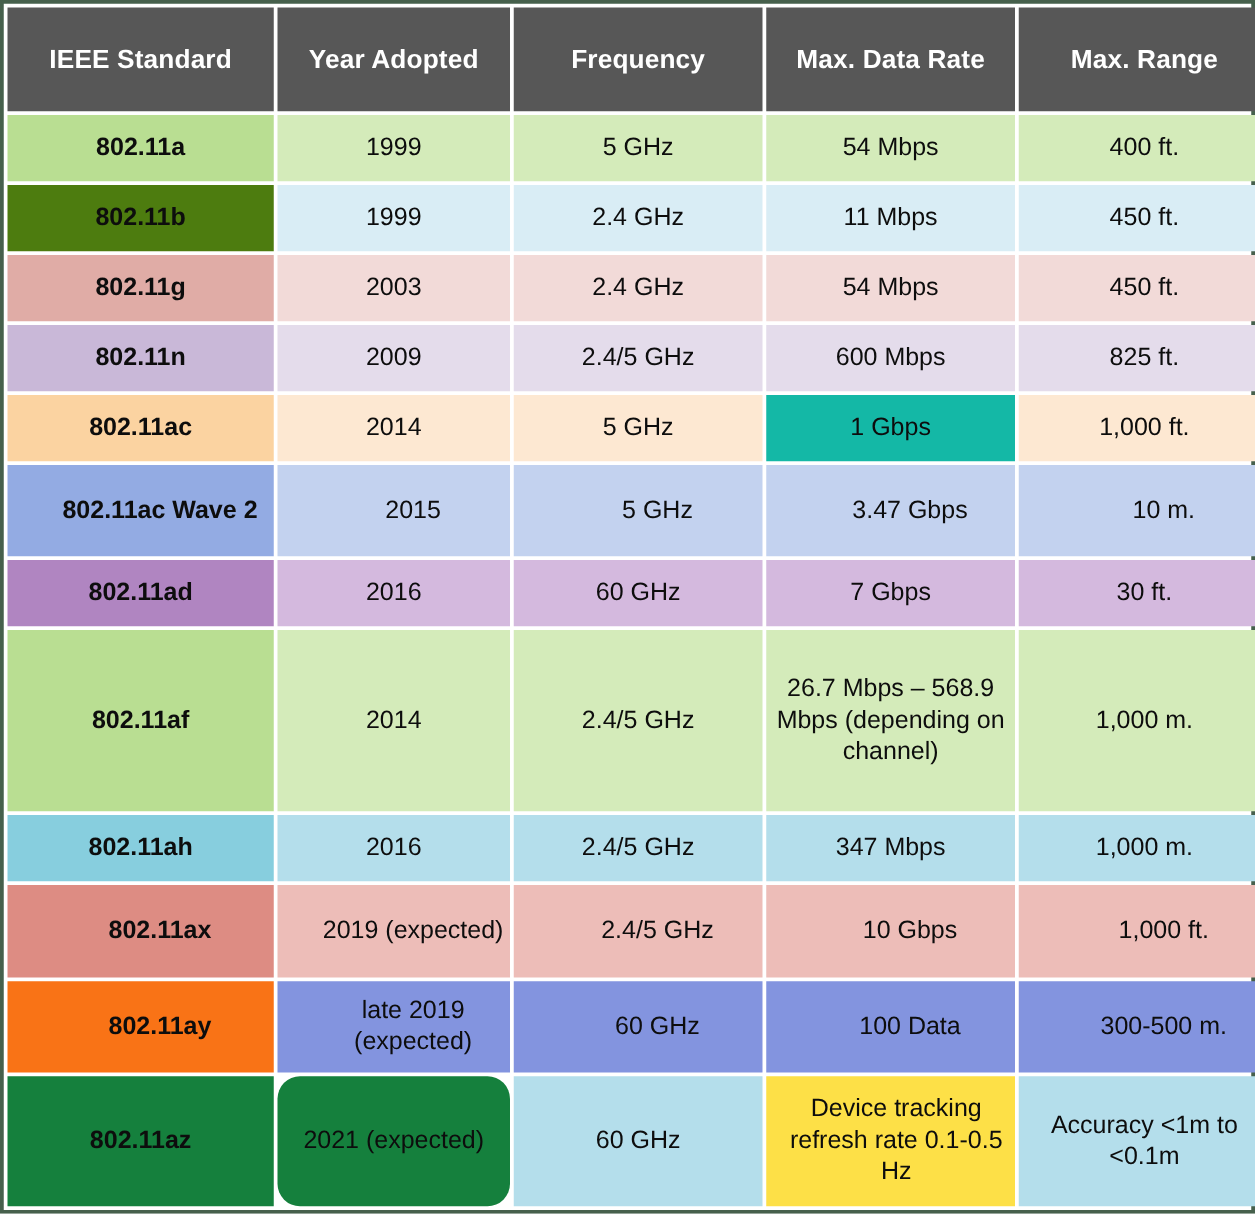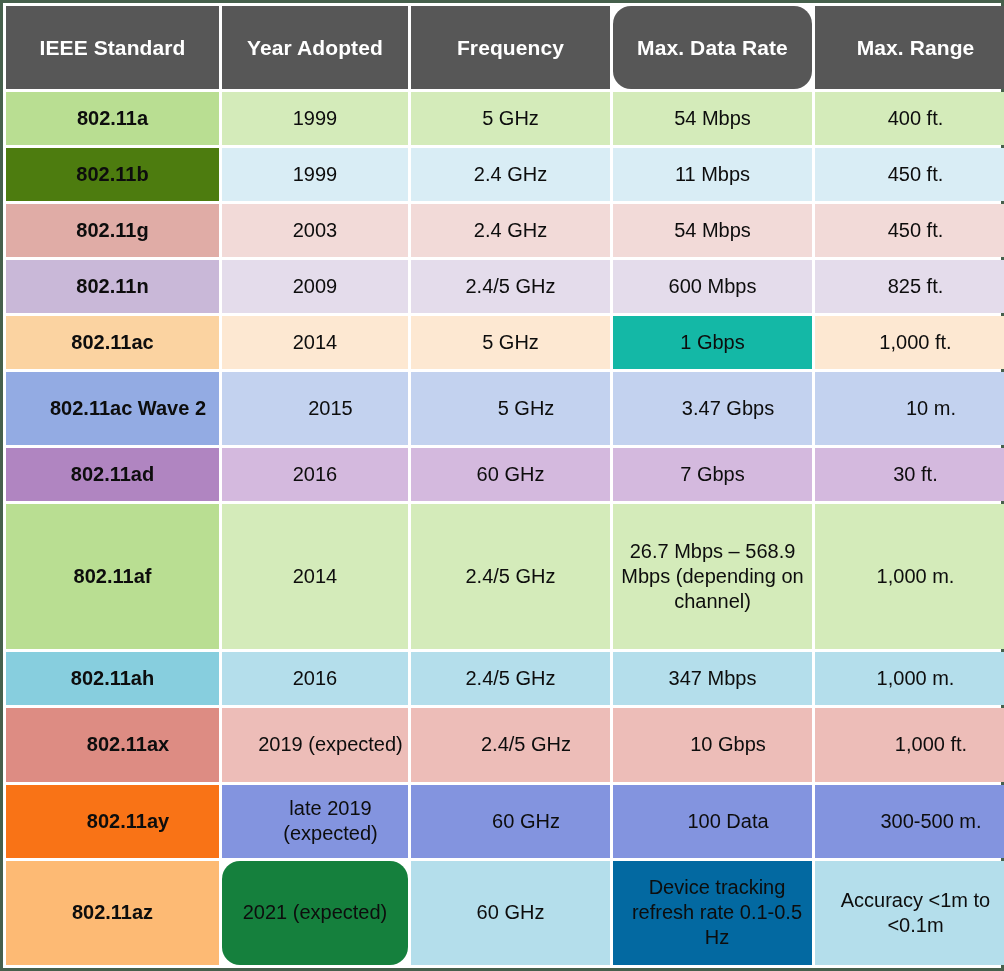--- a/index.html
+++ b/index.html
@@ -84,21 +84,21 @@
         <col class="c1">
         <col class="c2">
         <col class="c3">
         <col class="c4">
     </colgroup>
     <thead>
       <tr>
         <th style="background: rgb(87, 87, 87); color: rgb(255, 255, 255);">IEEE Standard</th>
         <th style="background: rgb(87, 87, 87); color: rgb(255, 255, 255);">Year Adopted</th>
         <th style="background: rgb(87, 87, 87); color: rgb(255, 255, 255);">Frequency</th>
-        <th style="background: rgb(87, 87, 87); color: rgb(255, 255, 255); border-radius: 18px;">Max. Data Rate</th>
+        <th style="background: rgb(87, 87, 87); color: rgb(255, 255, 255);">Max. Data Rate</th>
         <th style="background: rgb(87, 87, 87); color: rgb(255, 255, 255);">Max. Range</th>
       </tr>
     </thead>
     <tbody id="table-body">
         <tr class="r-normal">
           <td class="std-cell" style="background: rgb(185, 222, 146);">802.11a</td>
           <td style="background: rgb(212, 235, 186);">1999</td>
           <td style="background: rgb(212, 235, 186);">5 GHz</td>
           <td style="background: rgb(212, 235, 186);">54 Mbps</td>
           <td style="background: rgb(212, 235, 186);">400 ft.</td>
@@ -167,21 +167,21 @@
           <td style="background: rgb(237, 189, 184);">1,000 ft.</td>
         </tr>
         <tr class="r-tall">
           <td class="std-cell" style="background: #f97316;">802.11ay</td>
           <td style="background: rgb(131, 148, 223);">late 2019 (expected)</td>
           <td style="background: rgb(131, 148, 223);">60 GHz</td>
           <td style="background: rgb(131, 148, 223);">100 Data</td>
           <td style="background: rgb(131, 148, 223);">300-500 m.</td>
         </tr>
         <tr class="r-xxtall">
-          <td class="std-cell" style="background: #fdba74;">802.11az</td>
+          <td class="std-cell" style="background: #15803d;">802.11az</td>
           <td style="background: #15803d; border-radius: 18px;">2021 (expected)</td>
           <td style="background: rgb(180, 222, 235);">60 GHz</td>
-          <td style="background: #0369a1; padding-left: 14px;">Device tracking refresh rate 0.1-0.5 Hz</td>
+          <td style="background: #fde047; padding-left: 14px;">Device tracking refresh rate 0.1-0.5 Hz</td>
           <td style="background: rgb(180, 222, 235);">Accuracy &lt;1m to &lt;0.1m</td>
         </tr>
       </tbody>
   </table>
 </div>
 
 </body></html>

